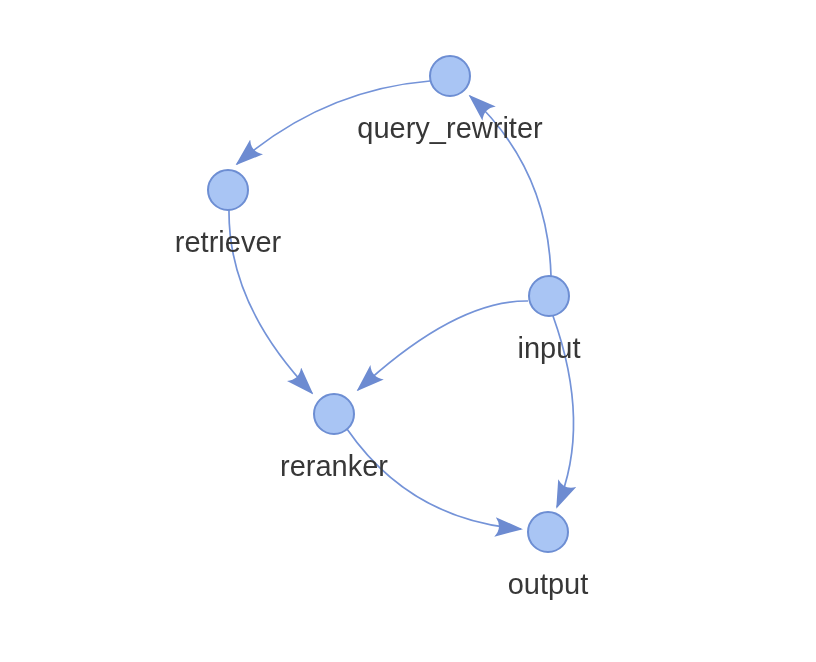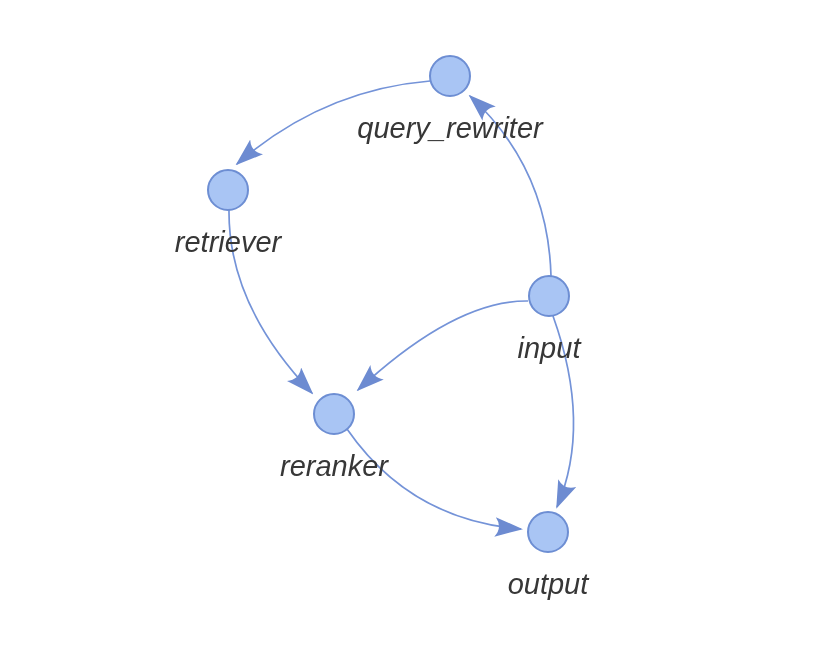--- a/index.html
+++ b/index.html
@@ -7,21 +7,20 @@
     padding: 0;
     background: #ffffff;
     font-family: "Liberation Sans", sans-serif;
   }
   .stage {
     position: relative;
     width: 764px;
     height: 662px;
     background: #0c4a6e;
     overflow: hidden;
-    font-style: italic;
   }
   svg { display: block; }
   .graph-node { cursor: pointer; }
   .graph-edge { pointer-events: none; }
   .graph-label {
     font-family: "Liberation Sans", sans-serif;
     user-select: none;
   }
 </style>
 </head>

